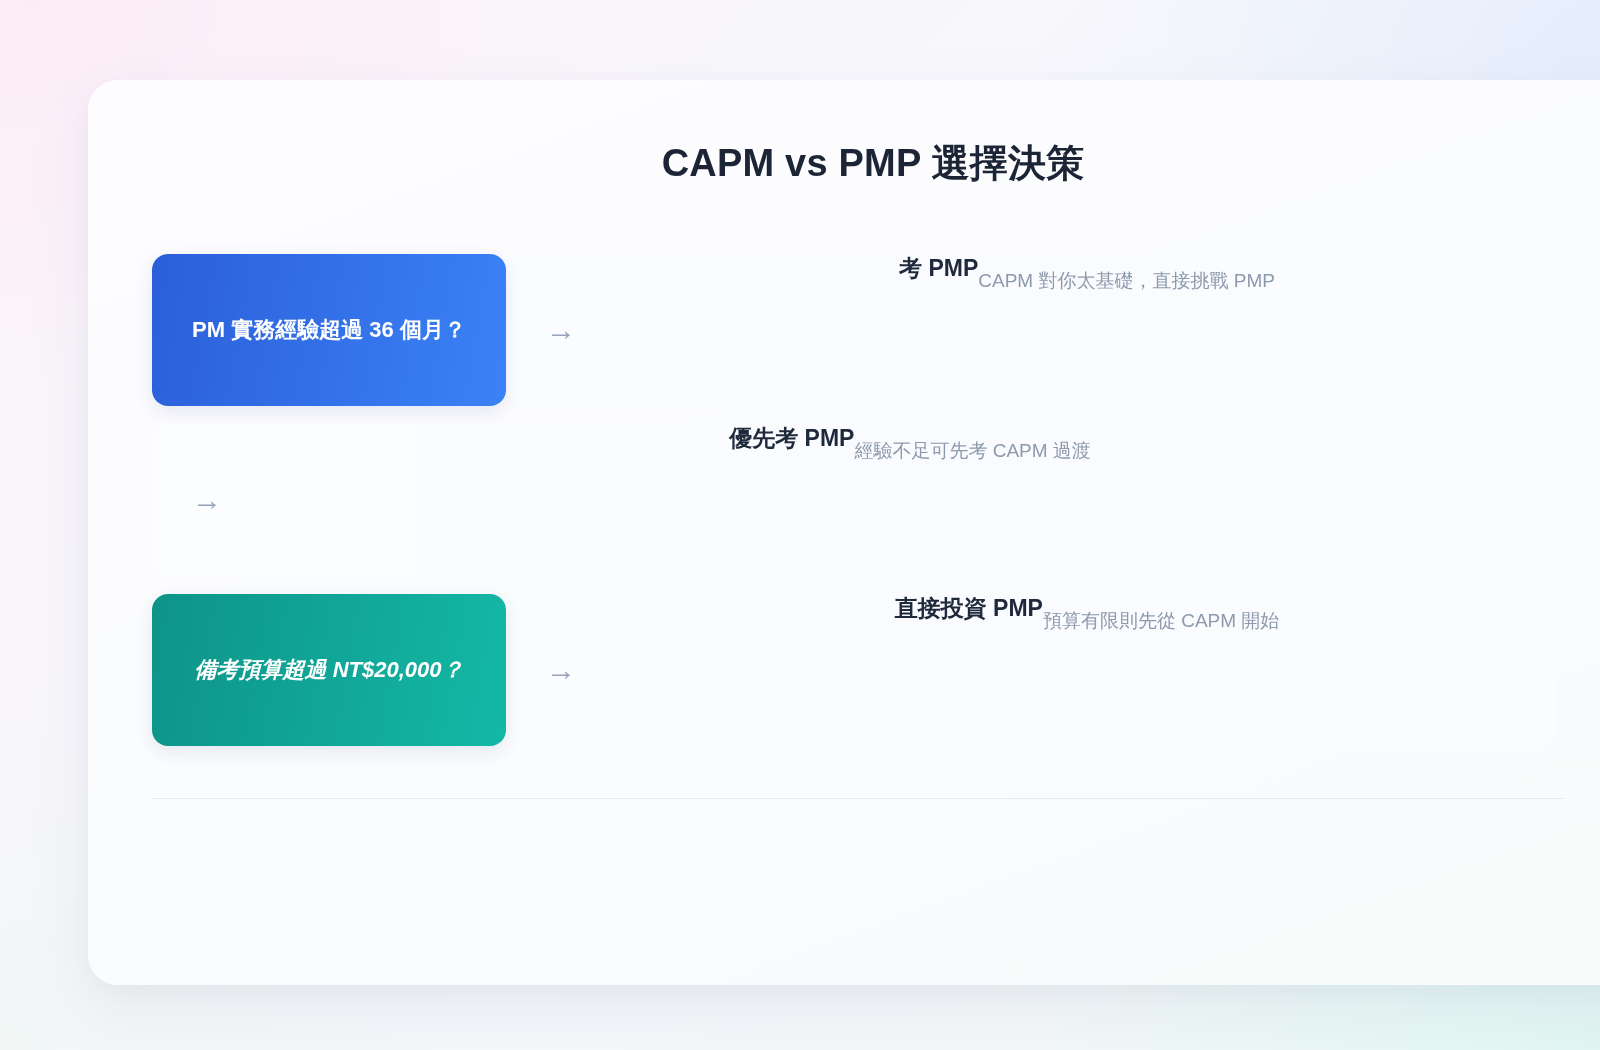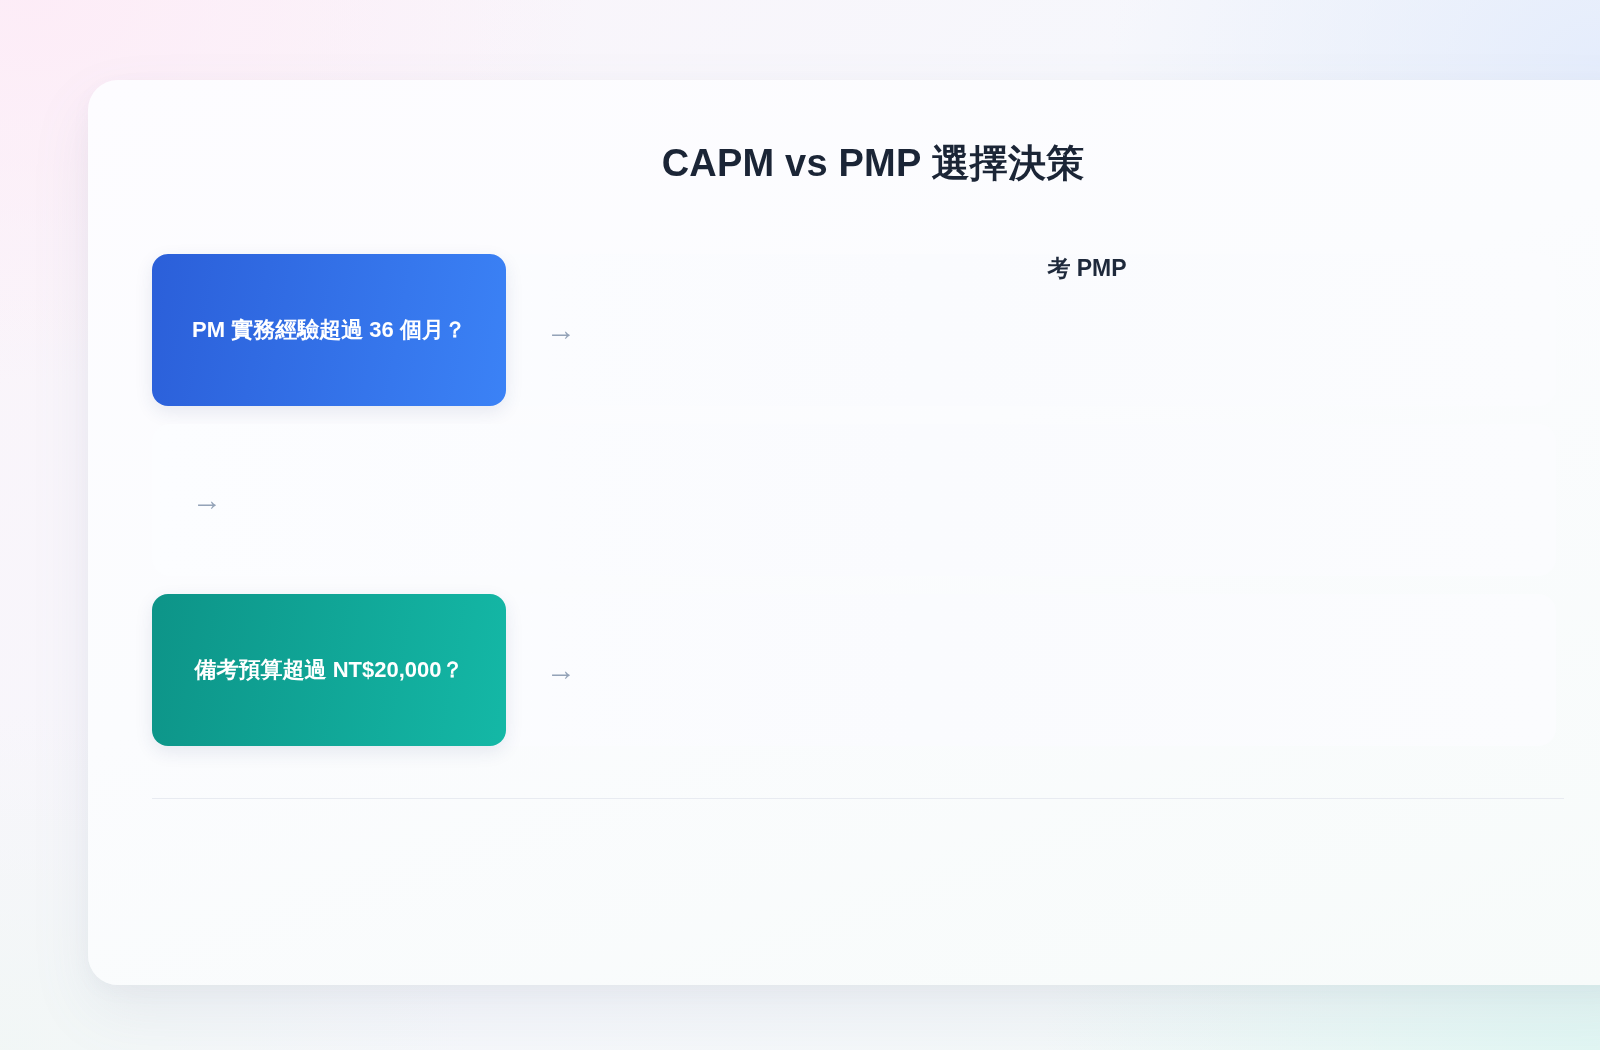--- a/index.html
+++ b/index.html
@@ -89,21 +89,21 @@
     color: #ffffff;
     font-size: 22px;
     font-weight: bold;
     line-height: 1.5;
     padding: 0 24px;
     box-sizing: border-box;
     box-shadow: 0 6px 18px rgba(40, 60, 120, 0.10);
   }
   .row-1 .q-card { background: linear-gradient(100deg, #2b5fd9 0%, #3b82f6 100%); }
   .row-2 .q-card { background: linear-gradient(100deg, #7c3aed 0%, #8b5cf6 100%); }
-  .row-3 .q-card { background: linear-gradient(100deg, #0d9488 0%, #14b8a6 100%); }
+  .row-3 .q-card { background: linear-gradient(100deg, #0d9488 0%, #14b8a6 100%); font-style: italic; }
 
   .arrow {
     flex: 0 0 110px;
     display: flex;
     align-items: center;
     justify-content: center;
     color: #94a3b8;
     font-size: 30px;
     line-height: 1;
     user-select: none;
@@ -155,32 +155,39 @@
       <h1 class="title">CAPM vs PMP 選擇決策</h1>
     </div>
 
     <div class="rows">
 
       <div class="row row-1">
         <div class="q-card">PM 實務經驗超過 36 個月？</div>
         <div class="arrow">→</div>
         <div class="answer">
           <div class="answer-title">考 PMP</div>
+          <div class="answer-desc">CAPM 對你太基礎，直接挑戰 PMP</div>
         </div>
       </div>
 
       <div class="row row-2">
         <div class="arrow">→</div>
         <div class="answer">
+          <div class="answer-title">優先考 PMP</div>
+          <div class="answer-desc">經驗不足可先考 CAPM 過渡</div>
         </div>
       </div>
 
       <div class="row row-3">
         <div class="q-card">備考預算超過 NT$20,000？</div>
         <div class="arrow">→</div>
+        <div class="answer">
+          <div class="answer-title">直接投資 PMP</div>
+          <div class="answer-desc">預算有限則先從 CAPM 開始</div>
+        </div>
       </div>
 
     </div>
 
     <div class="divider"></div>
 
   </div>
 </div>
 
 </body></html>

